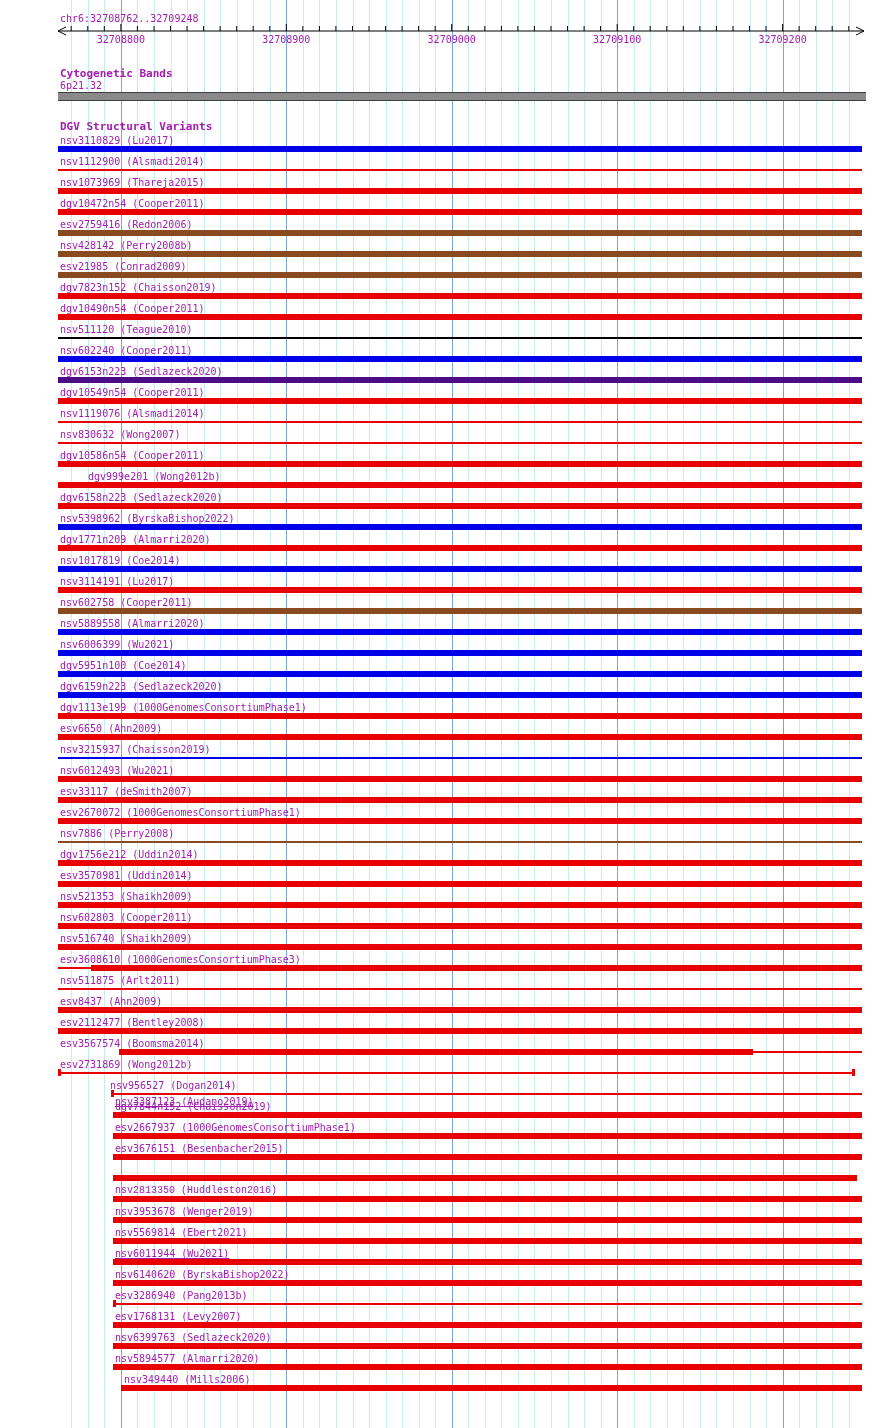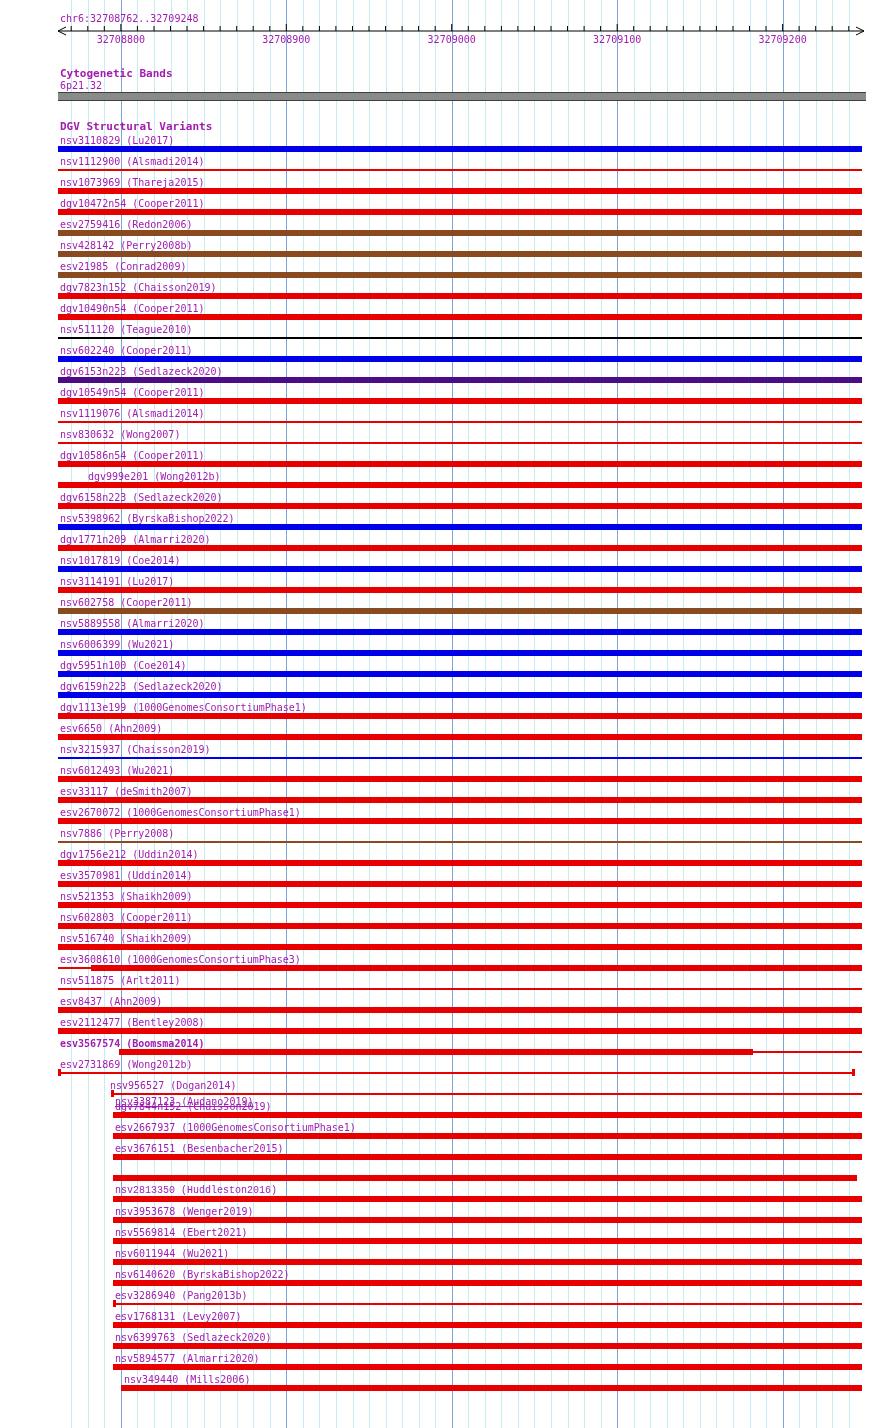--- a/index.html
+++ b/index.html
@@ -170,21 +170,21 @@
       <div class="bar" style="left: 58px; width: 804px; top: 944px; height: 6px; background: rgb(232, 0, 0);"></div>
       <div class="txt" style="left: 60px; top: 954px;">esv3608610 (1000GenomesConsortiumPhase3)</div>
       <div class="bar" style="left: 58px; width: 33.1px; top: 967px; height: 2px; background: rgb(232, 0, 0);"></div>
       <div class="bar" style="left: 91.1px; width: 770.9px; top: 965px; height: 6px; background: rgb(232, 0, 0);"></div>
       <div class="txt" style="left: 60px; top: 975px;">nsv511875 (Arlt2011)</div>
       <div class="bar" style="left: 58px; width: 804px; top: 988px; height: 2px; background: rgb(232, 0, 0);"></div>
       <div class="txt" style="left: 60px; top: 996px;">esv8437 (Ahn2009)</div>
       <div class="bar" style="left: 58px; width: 804px; top: 1007px; height: 6px; background: rgb(232, 0, 0);"></div>
       <div class="txt" style="left: 60px; top: 1017px;">esv2112477 (Bentley2008)</div>
       <div class="bar" style="left: 58px; width: 804px; top: 1028px; height: 6px; background: rgb(232, 0, 0);"></div>
-      <div class="txt" style="left: 60px; top: 1038px; font-weight: bold;">esv3567574 (Boomsma2014)</div>
+      <div class="txt" style="left: 60px; top: 1038px;">esv3567574 (Boomsma2014)</div>
       <div class="bar" style="left: 119.2px; width: 633.6px; top: 1049px; height: 6px; background: rgb(232, 0, 0);"></div>
       <div class="bar" style="left: 752.8px; width: 109.2px; top: 1051px; height: 2px; background: rgb(232, 0, 0);"></div>
       <div class="txt" style="left: 60px; top: 1059px;">esv2731869 (Wong2012b)</div>
       <div class="bar" style="left: 58px; width: 797.4px; top: 1072px; height: 2px; background: rgb(232, 0, 0);"></div>
       <div class="bar" style="left: 58px; width: 3px; top: 1069px; height: 7px; background: rgb(232, 0, 0);"></div>
       <div class="bar" style="left: 852.4px; width: 3px; top: 1069px; height: 7px; background: rgb(232, 0, 0);"></div>
       <div class="txt" style="left: 110px; top: 1080px;">nsv956527 (Dogan2014)</div>
       <div class="bar" style="left: 110.9px; width: 751.1px; top: 1093px; height: 2px; background: rgb(232, 0, 0);"></div>
       <div class="bar" style="left: 110.9px; width: 3px; top: 1090px; height: 7px; background: rgb(232, 0, 0);"></div>
       <div class="txt" style="left: 115px; top: 1101px;">dgv7844n152 (Chaisson2019)</div>
@@ -194,21 +194,21 @@
       <div class="txt" style="left: 115px; top: 1143px;">esv3676151 (Besenbacher2015)</div>
       <div class="bar" style="left: 112.6px; width: 749.4px; top: 1154px; height: 6px; background: rgb(232, 0, 0);"></div>
       <div class="txt" style="left: 115px; top: 1096px; text-decoration: underline;">nsv3387123 (Audano2019)</div>
       <div class="bar" style="left: 112.6px; width: 744.4px; top: 1175px; height: 6px; background: rgb(232, 0, 0);"></div>
       <div class="txt" style="left: 115px; top: 1185px; font-family: Liberation Mono, monospace;">nsv2813350 (Huddleston2016)</div>
       <div class="bar" style="left: 112.6px; width: 749.4px; top: 1196px; height: 6px; background: rgb(232, 0, 0);"></div>
       <div class="txt" style="left: 115px; top: 1206px;">nsv3953678 (Wenger2019)</div>
       <div class="bar" style="left: 112.6px; width: 749.4px; top: 1217px; height: 6px; background: rgb(232, 0, 0);"></div>
       <div class="txt" style="left: 115px; top: 1227px;">nsv5569814 (Ebert2021)</div>
       <div class="bar" style="left: 112.6px; width: 749.4px; top: 1238px; height: 6px; background: rgb(232, 0, 0);"></div>
-      <div class="txt" style="left: 115px; top: 1248px;">nsv6011944 (Wu2021)</div>
+      <div class="txt" style="left: 115px; top: 1248px; text-decoration: underline;">nsv6011944 (Wu2021)</div>
       <div class="bar" style="left: 112.6px; width: 749.4px; top: 1259px; height: 6px; background: rgb(232, 0, 0);"></div>
       <div class="txt" style="left: 115px; top: 1269px;">nsv6140620 (ByrskaBishop2022)</div>
       <div class="bar" style="left: 112.6px; width: 749.4px; top: 1280px; height: 6px; background: rgb(232, 0, 0);"></div>
       <div class="txt" style="left: 115px; top: 1290px;">esv3286940 (Pang2013b)</div>
       <div class="bar" style="left: 112.6px; width: 749.4px; top: 1303px; height: 2px; background: rgb(232, 0, 0);"></div>
       <div class="bar" style="left: 112.6px; width: 3px; top: 1300px; height: 7px; background: rgb(232, 0, 0);"></div>
       <div class="txt" style="left: 115px; top: 1311px;">esv1768131 (Levy2007)</div>
       <div class="bar" style="left: 112.6px; width: 749.4px; top: 1322px; height: 6px; background: rgb(232, 0, 0);"></div>
       <div class="txt" style="left: 115px; top: 1332px;">nsv6399763 (Sedlazeck2020)</div>
       <div class="bar" style="left: 112.6px; width: 749.4px; top: 1343px; height: 6px; background: rgb(232, 0, 0);"></div>

